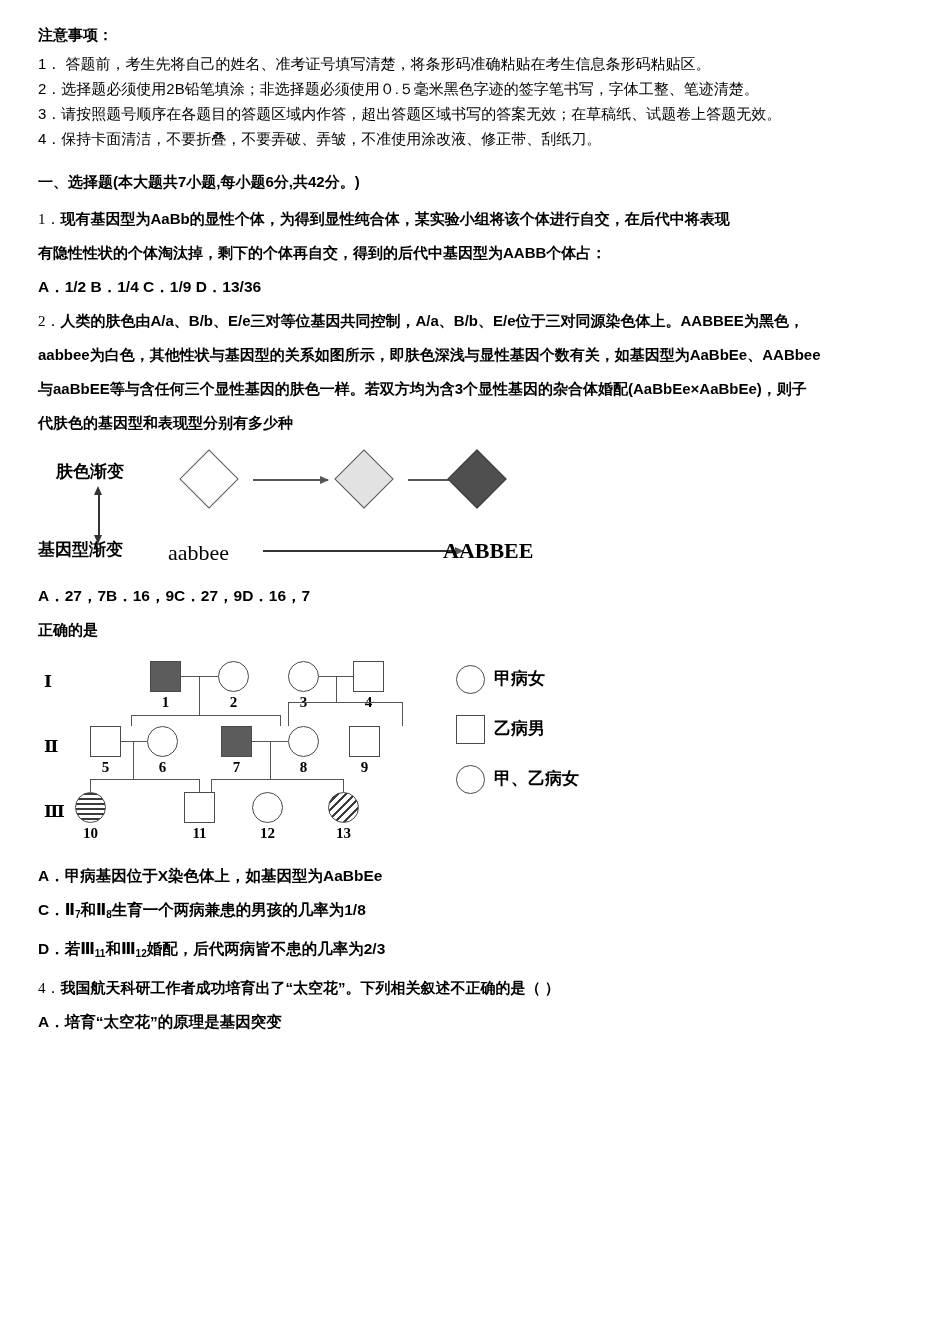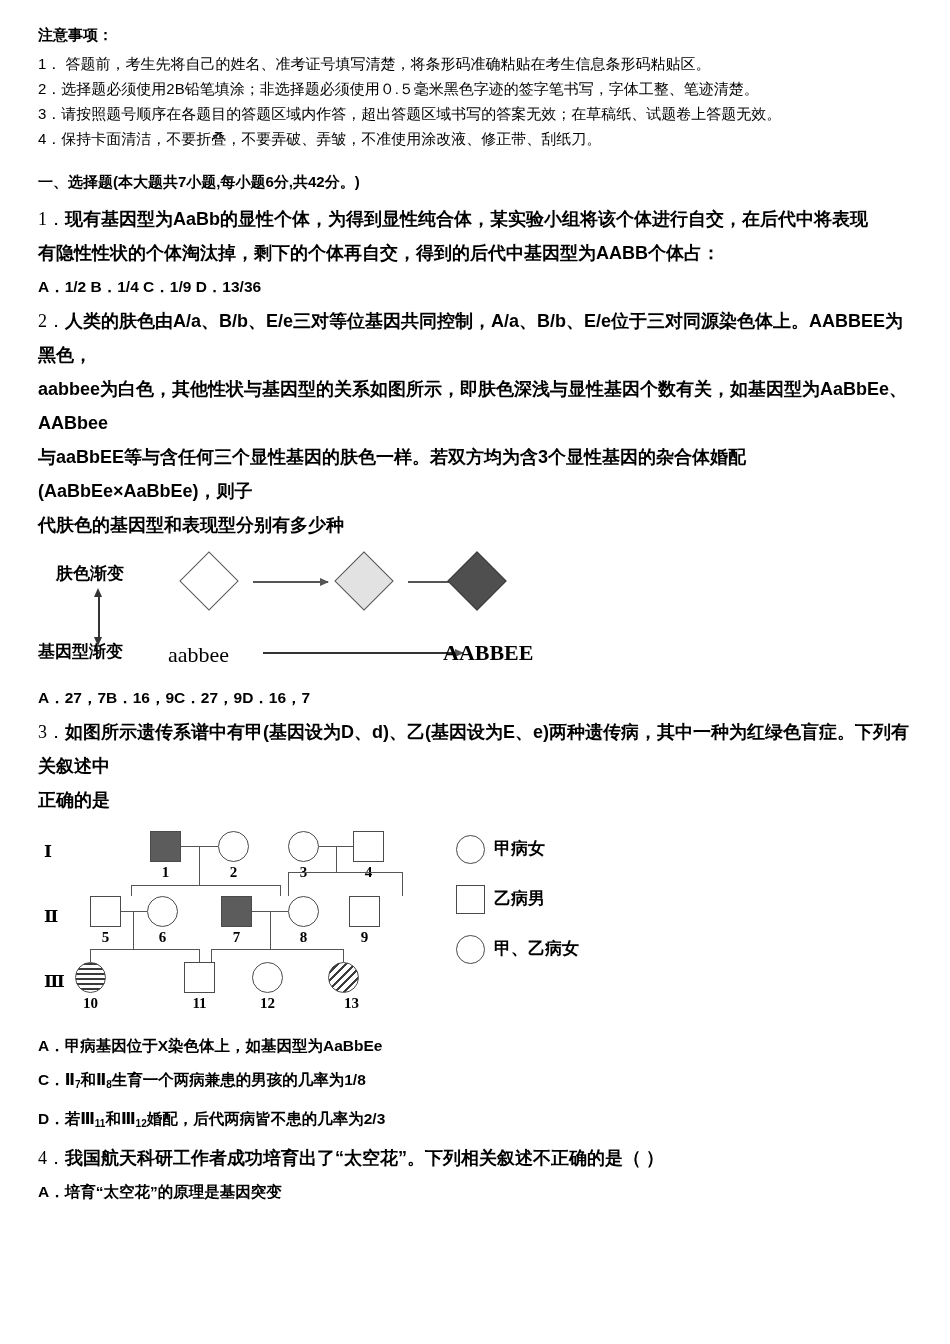--- a/index.html
+++ b/index.html
@@ -52,21 +52,21 @@
     margin: 0;
     font-family: "Liberation Sans", "DejaVu Sans", sans-serif;
   }
   .section-head {
     font-size: 15px;
     font-weight: bold;
     font-family: "Liberation Sans", "DejaVu Sans", sans-serif;
     margin: 22px 0 10px 0;
   }
   .q-text {
-    font-size: 18px;
+    font-size: 15px;
     line-height: 34px;
     margin: 0;
     font-weight: bold;
     font-family: "Liberation Sans", "DejaVu Sans", sans-serif;
   }
   .q-num {
     font-weight: normal;
     font-family: "Liberation Serif", serif;
   }
   .opt-line {
@@ -257,21 +257,20 @@
 
         <div class="geno-txt" style="left:130px; top:88px;">aabbee</div>
         <div class="arrow-h" style="left:225px; top:98px; width:200px; background:#333;"></div>
         <div class="geno-txt bold" style="left:405px; top:86px;">AABBEE</div>
       </div>
 
       <p class="opt-line">A．27，7B．16，9C．27，9D．16，7</p>
     </div>
 
     <div>
-      <p class="q-text"><span class="q-num">3．</span><span>如图所示遗传系谱中有甲(基因设为D、d)、乙(基因设为E、e)两种遗传病，其中一种为红绿色盲症。下列有关叙述中</span></p>
       <p class="q-text">正确的是</p>
 
       <div class="fig-pedigree">
 
         <div class="gen-label" style="left:6px; top:18px;">Ⅰ</div>
         <div class="gen-label" style="left:6px; top:83px;">Ⅱ</div>
         <div class="gen-label" style="left:6px; top:148px;">Ⅲ</div>
 
         <div class="ped-sq fill-dark" style="left:112px; top:8px;"></div>
         <div class="ped-id" style="left:112px; top:41px; width:31px;">1</div>
@@ -329,21 +328,21 @@
         <div class="ped-ci fill-hstripe" style="left:37px; top:139px;"></div>
         <div class="ped-id" style="left:37px; top:172px; width:31px;">10</div>
 
         <div class="ped-sq" style="left:146px; top:139px;"></div>
         <div class="ped-id" style="left:146px; top:172px; width:31px;">11</div>
 
         <div class="ped-ci" style="left:214px; top:139px;"></div>
         <div class="ped-id" style="left:214px; top:172px; width:31px;">12</div>
 
         <div class="ped-ci fill-dstripe" style="left:290px; top:139px;"></div>
-        <div class="ped-id" style="left:290px; top:172px; width:31px;text-align:right;">13</div>
+        <div class="ped-id" style="left:290px; top:172px; width:31px;">13</div>
 
         <div class="lg-sym ci fill-hstripe" style="left:418px; top:12px;"></div>
         <div class="lg-txt" style="left:456px; top:14px;text-align:center;">甲病女</div>
 
         <div class="lg-sym fill-dark" style="left:418px; top:62px;"></div>
         <div class="lg-txt" style="left:456px; top:64px;">乙病男</div>
 
         <div class="lg-sym ci fill-dstripe" style="left:418px; top:112px;"></div>
         <div class="lg-txt" style="left:456px; top:114px;">甲、乙病女</div>
       </div>

